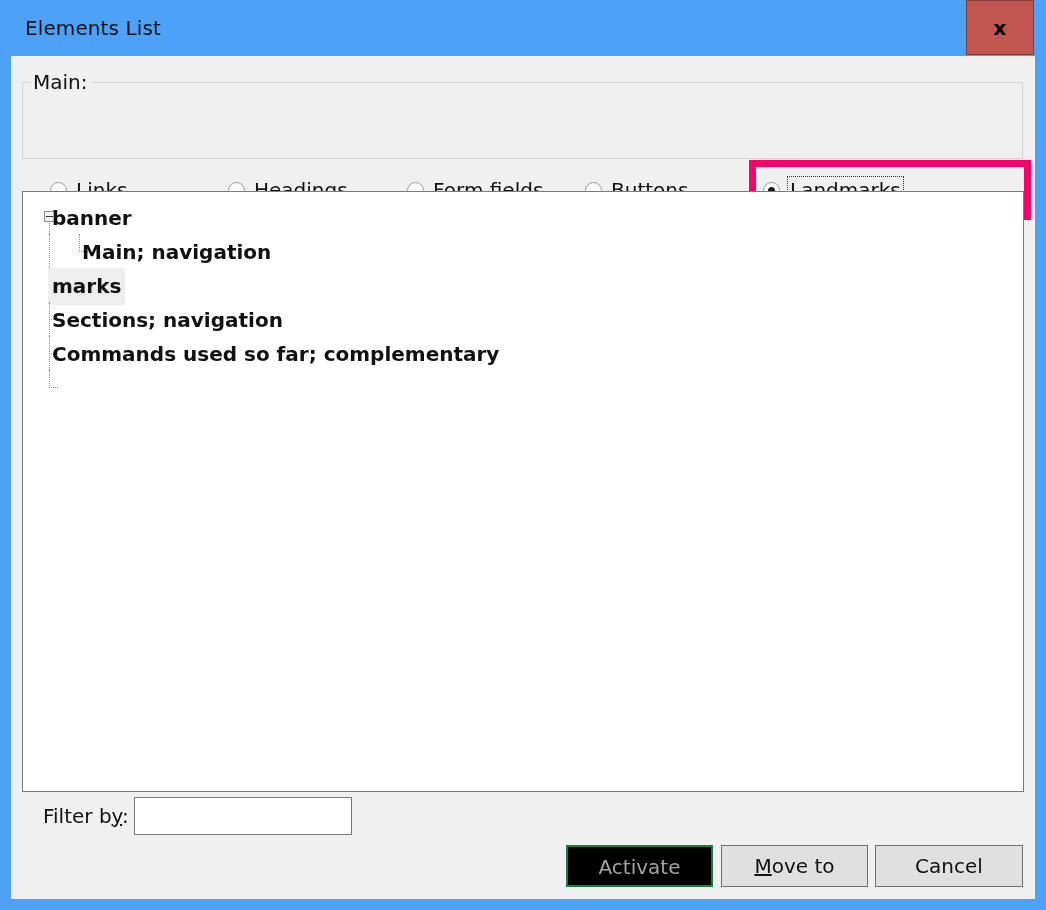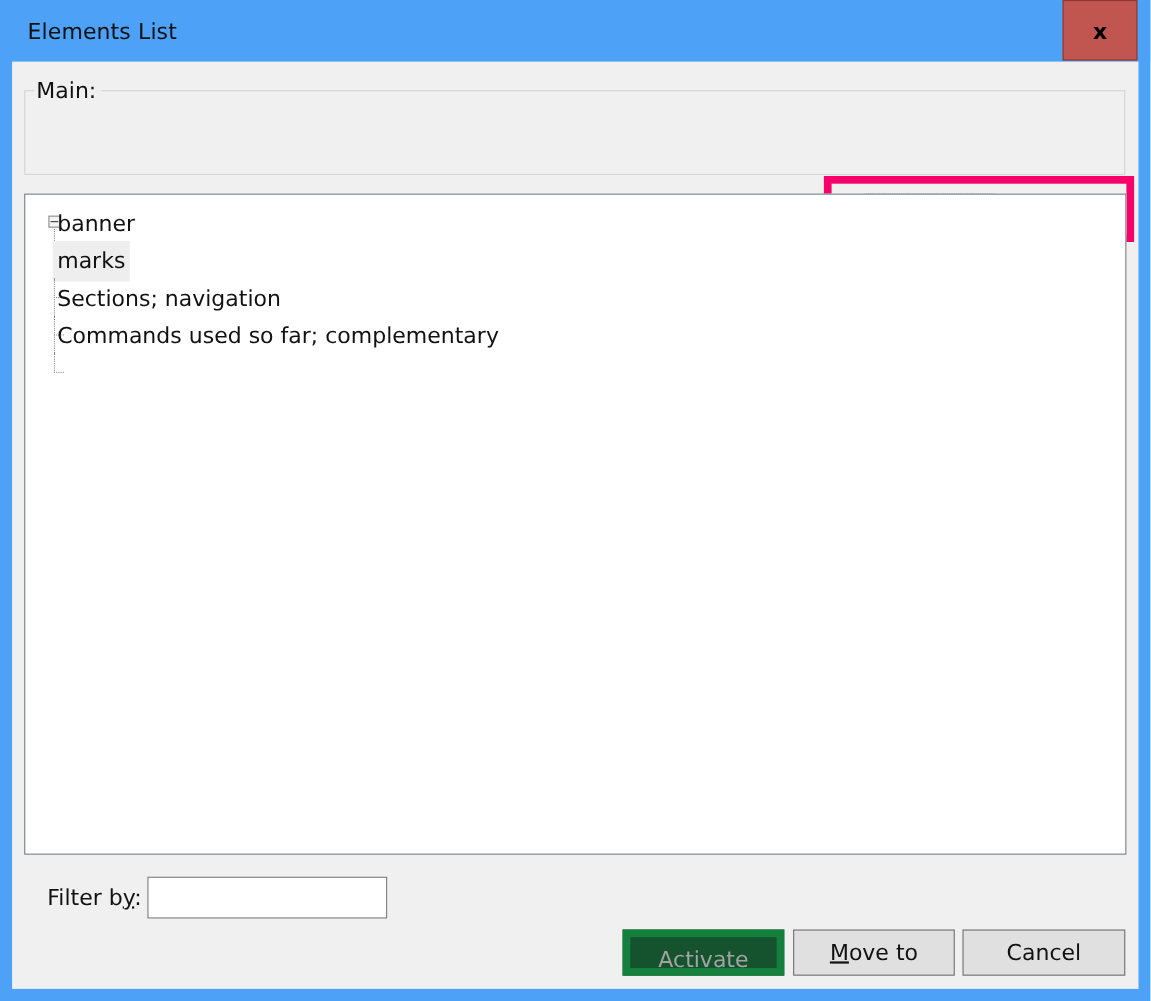--- a/index.html
+++ b/index.html
@@ -139,27 +139,28 @@
     height: 60px;
     border: 7px solid #f6026a;
     box-sizing: border-box;
     pointer-events: none;
   }
 
   
   .listbox {
     position: absolute;
     left: 11px;
-    top: 120px;
+    top: 135px;
     width: 1002px;
     height: 601px;
     background: #ffffff;
     border: 1px solid #737d85;
     box-sizing: border-box;
     overflow: hidden;
+    font-weight: bold;
   }
   .tree {
     position: relative;
     padding: 8px 0 0 0;
   }
   .tree-row {
     position: relative;
     height: 34px;
     line-height: 34px;
     white-space: nowrap;
@@ -263,22 +264,22 @@
     background: #e0e0e0;
     border: 1px solid #707070;
     color: #111111;
     cursor: pointer;
     padding: 0;
     line-height: 40px;
     text-align: center;
   }
   .btn u { text-decoration: underline; }
   .btn.disabled {
-    background: #14532d;
-    border: 7px solid #15803d;
+    background: #000000;
+    border: 2px solid #15803d;
     color: #a3a3a3;
     cursor: default;
   }
   .btn-activate { left: 555px; top: 789px; width: 147px; }
   .btn-moveto   { left: 710px; top: 789px; width: 147px; }
   .btn-cancel   { left: 864px; top: 789px; width: 148px; text-align: center; }
 </style>
 </head>
 <body>
 
@@ -315,20 +316,21 @@
           <span class="radio-dot checked"></span>
           <span class="radio-label focused">Lan<u>d</u>marks</span>
         </div>
       </div>
 
     <div class="pink-highlight"></div>
 
     <div class="listbox">
       <div class="tree" id="tree">
           <div class="tree-row level0"><div class="vline" style="top: 17px; height: 17px;"></div><div class="expander"></div><span class="tree-label">banner</span></div>
+          <div class="tree-row level1"><div class="vline" style="top: 0px; height: 34px;"></div><div class="vchild"></div><div class="hstub child"></div><span class="tree-label">Main; navigation</span></div>
           <div class="tree-row level0"><div class="vline" style="top: 0px; height: 34px;"></div><div class="hstub"></div><span class="tree-label selected">marks</span></div>
           <div class="tree-row level0"><div class="vline" style="top: 0px; height: 34px;"></div><div class="hstub"></div><span class="tree-label">Sections; navigation</span></div>
           <div class="tree-row level0"><div class="vline" style="top: 0px; height: 34px;"></div><div class="hstub"></div><span class="tree-label">Commands used so far; complementary</span></div>
           <div class="tree-row level0"><div class="vline" style="top: 0px; height: 18px;"></div><div class="hstub"></div></div>
         </div>
     </div>
 
     <div class="filter-row">
       <div class="filter-label" id="filter-label">Filter b<u>y</u>:</div>
       <input class="filter-input" type="text" id="filter-input" placeholder="" style="">

